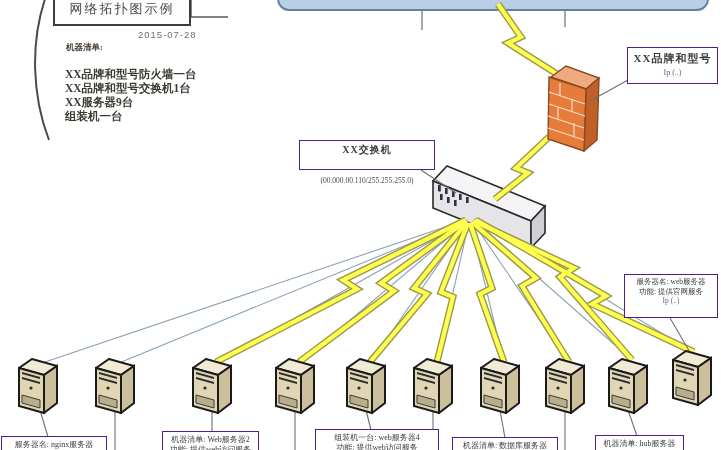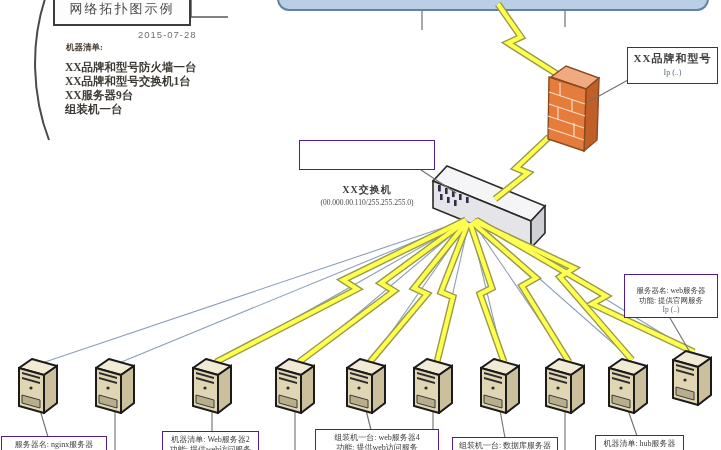--- a/index.html
+++ b/index.html
@@ -11,32 +11,32 @@
   
   .abs{position:absolute;z-index:3;}
   .title-box{left:53px;top:-14px;width:138px;height:40px;border:2px solid #3c3c3c;
              display:flex;align-items:flex-end;justify-content:center;padding-bottom:6px;
              box-sizing:border-box;background:#fdfdfd;}
   .title-box span{font-size:13px;letter-spacing:2px;color:#4a4a4a;font-weight:500;
                   font-family:"Liberation Serif",serif;}
   .date{left:138px;top:29px;width:70px;font-size:9.5px;color:#6f6f6f;letter-spacing:1px;}
   .list-heading{left:66px;top:42px;font-size:8.5px;font-weight:bold;color:#4a3f35;
                 font-family:"Liberation Serif",serif;}
-  .machine-list{left:65px;top:60px;font-size:11.5px;font-weight:bold;color:#3d3a33;
+  .machine-list{left:65px;top:67px;font-size:11.5px;font-weight:bold;color:#3d3a33;
                 line-height:14px;font-family:"Liberation Serif",serif;}
 
   .node-label{background:#fff;border:1px solid #4c1d95;box-sizing:border-box;
               text-align:center;color:#3a3a3a;font-family:"Liberation Serif",serif;}
   .fw-label{left:627px;top:47px;width:91px;height:37px;padding-top:3px;}
   .fw-label .l1{font-size:11px;font-weight:bold;letter-spacing:1px;}
   .fw-label .l2{font-size:8px;color:#5a6b8c;margin-top:2px;}
   .sw-label{left:299px;top:140px;width:136px;height:30px;padding-top:2px;}
-  .sw-label .l1{font-size:10px;font-weight:bold;letter-spacing:1px;margin-top:40px;}
-  .sw-label .l2{font-size:7.5px;color:#4a4a4a;margin-top:1px;}
-  .web-label{left:624px;top:274px;width:94px;height:44px;padding-top:11px;}
+  .sw-label .l1{font-size:10px;font-weight:bold;letter-spacing:1px;}
+  .sw-label .l2{font-size:7.5px;color:#4a4a4a;margin-top:19px;}
+  .web-label{left:624px;top:274px;width:94px;height:44px;padding-top:2px;}
   .web-label div{font-size:7.5px;line-height:9.5px;}
   .web-label .l3{color:#5a6b8c;}
 
   .srv-label{font-size:8px;line-height:10px;padding-top:3px;}
   .srv-1{left:1px;top:436px;width:106px;height:20px;}
   .srv-2{left:162px;top:431px;width:97px;height:26px;}
   .srv-3{left:315px;top:429px;width:124px;height:26px;}
   .srv-4{left:452px;top:437px;width:106px;height:18px;}
   .srv-5{left:595px;top:435px;width:89px;height:18px;}
 </style>
@@ -202,19 +202,19 @@
   </div>
   <div class="abs node-label srv-label srv-2">
     <div>机器清单: Web服务器2</div>
     <div>功能: 提供web访问服务</div>
   </div>
   <div class="abs node-label srv-label srv-3">
     <div>组装机一台: web服务器4</div>
     <div>功能: 提供web访问服务</div>
   </div>
   <div class="abs node-label srv-label srv-4">
-    <div>组装机一台: 数据库服务器</div>
+    <div>机器清单: 数据库服务器</div>
   </div>
   <div class="abs node-label srv-label srv-5">
     <div>机器清单: hub服务器</div>
   </div>
 
 </div>
 
 </body></html>

